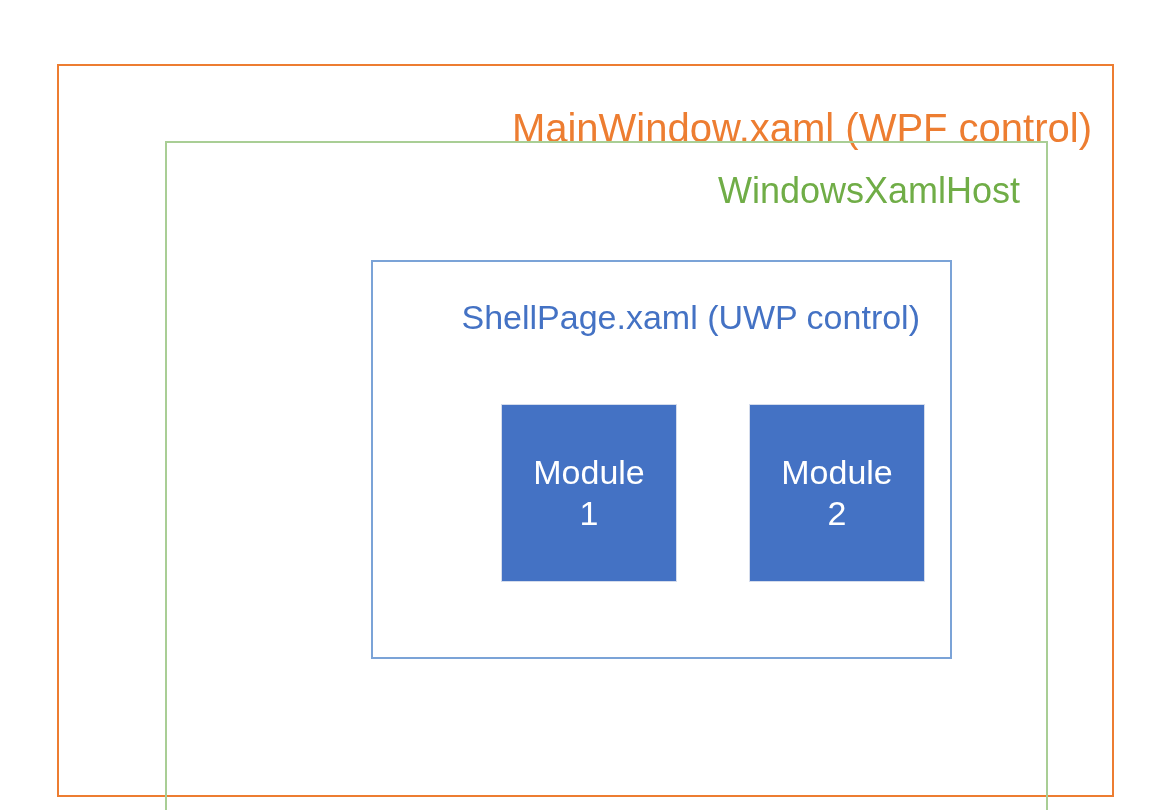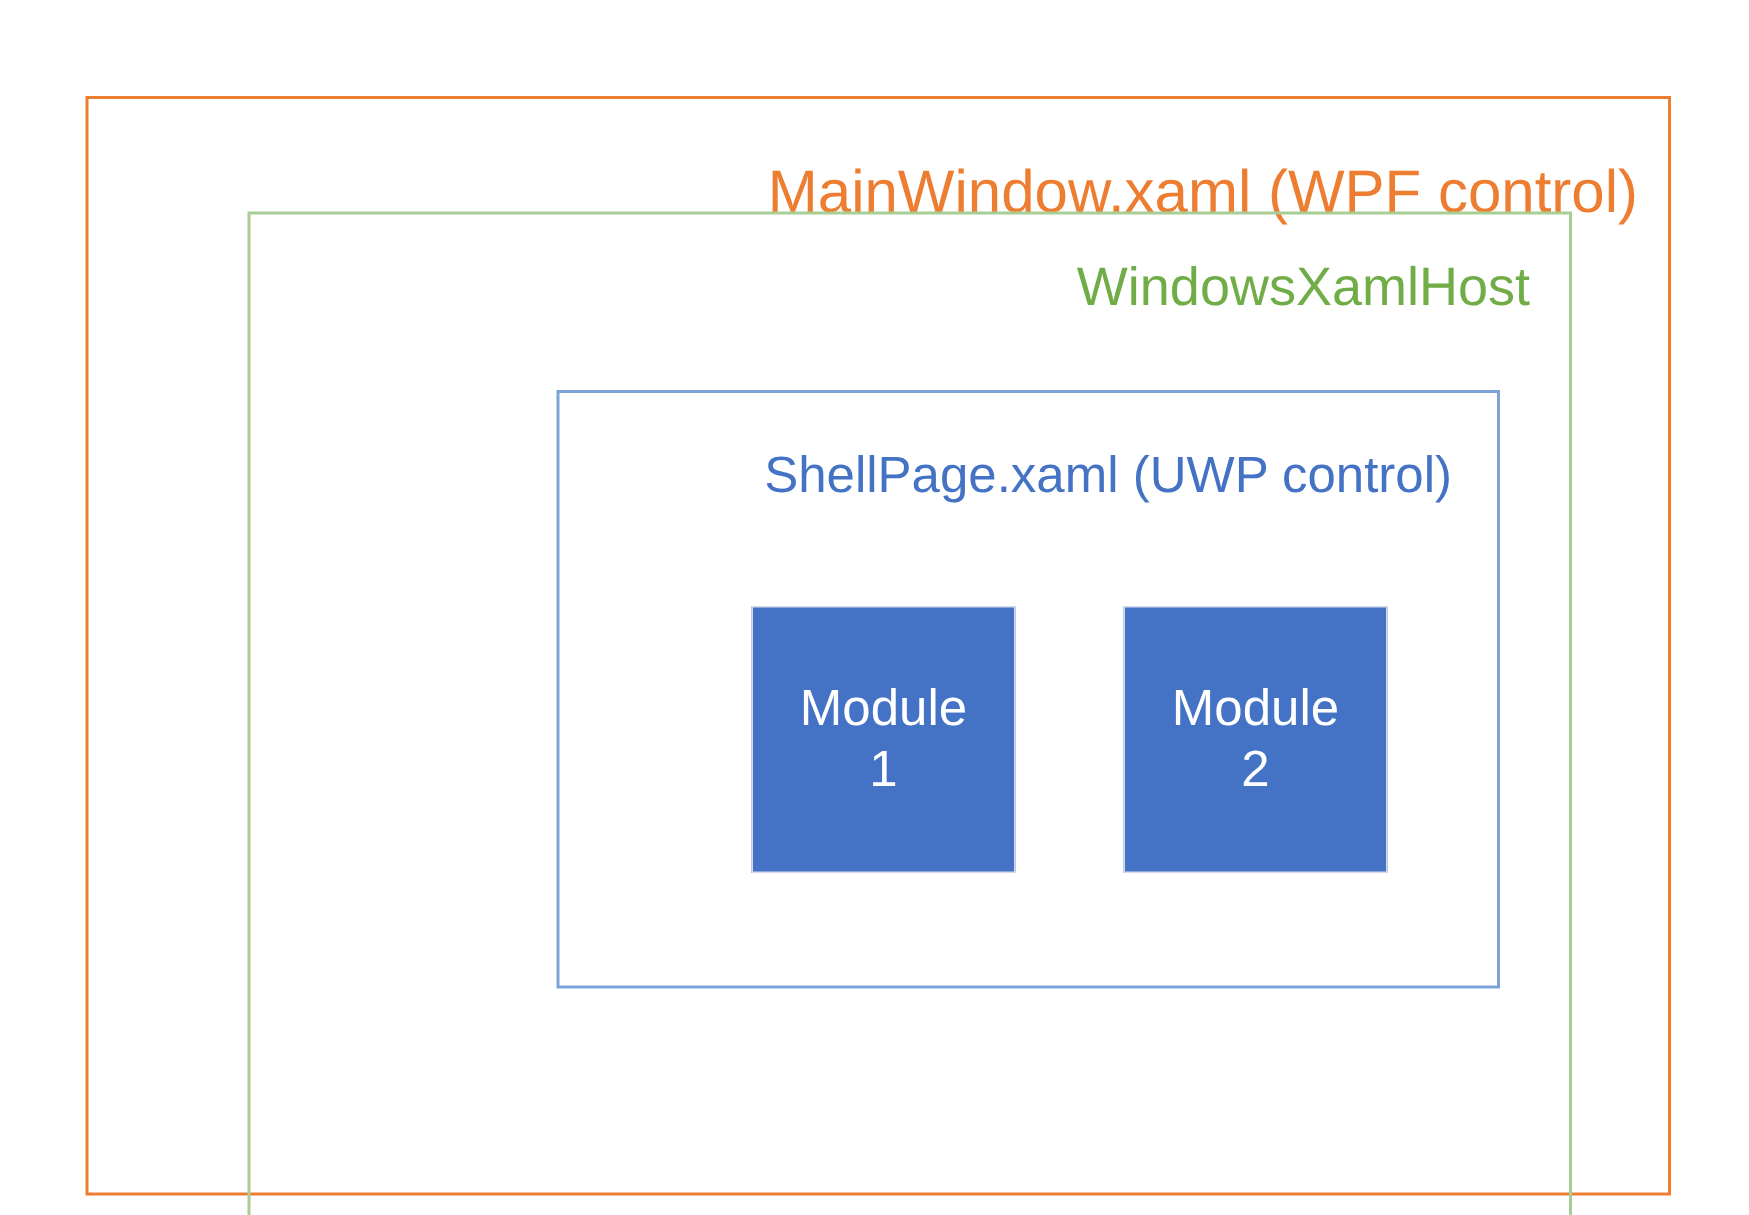--- a/index.html
+++ b/index.html
@@ -41,21 +41,21 @@
     left: 165px;
     top: 141px;
     width: 883px;
     height: 698px;
     border: 2px solid #A9CE95;
   }
 
   .box-inner {            
     left: 371px;
     top: 260px;
-    width: 629px;
+    width: 581px;
     height: 399px;
     border: 2px solid #7BA3D7;
   }
 
   
   .caption {
     position: absolute;
     white-space: nowrap;
     line-height: 1.0;
     font-weight: 400;

